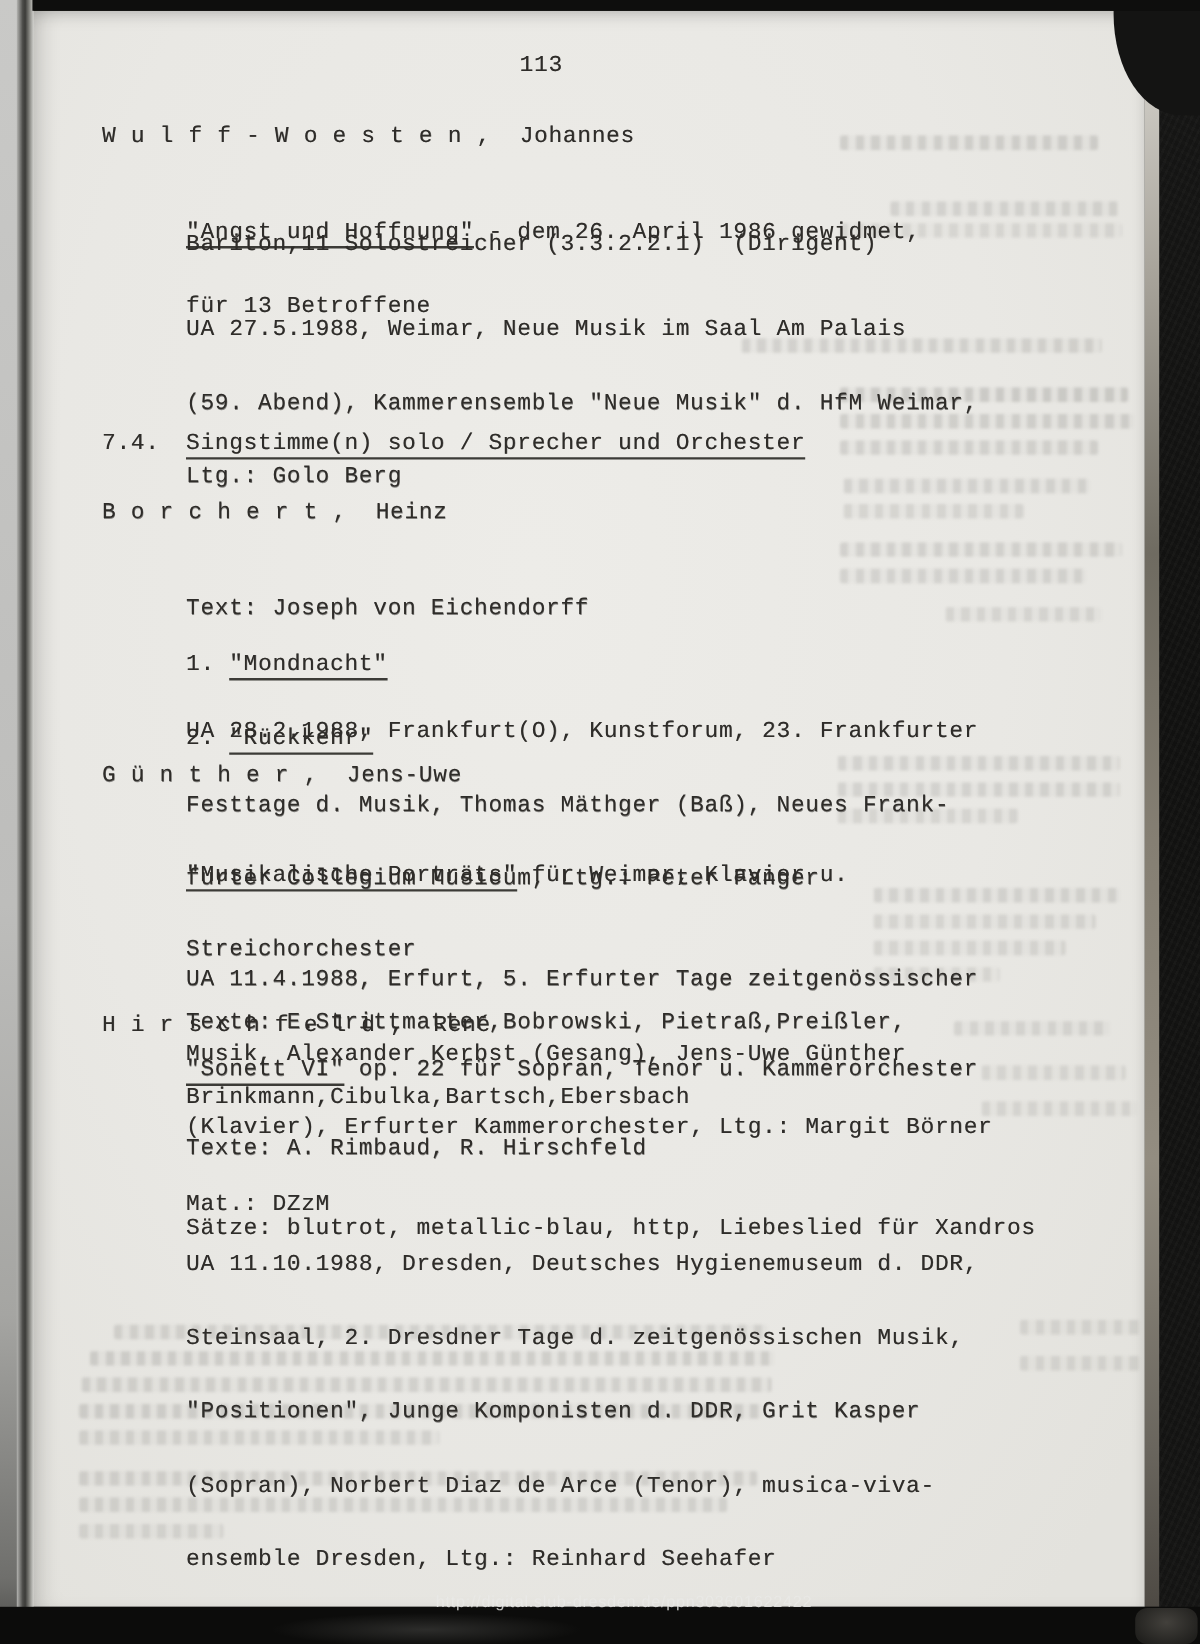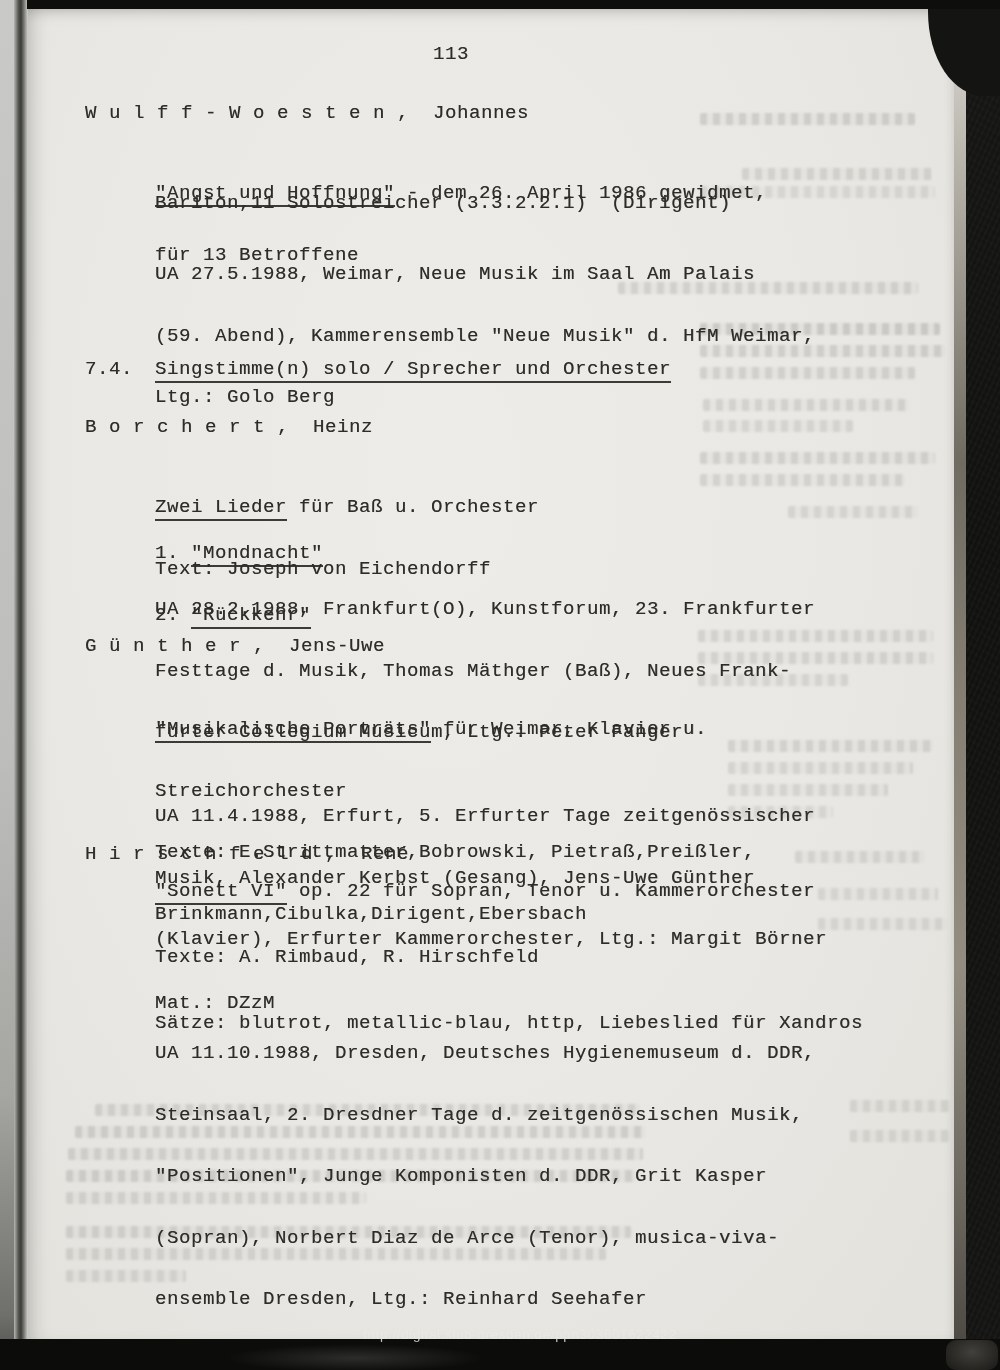--- a/index.html
+++ b/index.html
@@ -106,39 +106,38 @@
     <div>UA 27.5.1988, Weimar, Neue Musik im Saal Am Palais</div>
     <div>(59. Abend), Kammerensemble "Neue Musik" d. HfM Weimar,</div>
     <div>Ltg.: Golo Berg</div>
   </div>
 
   <div class="ln" style="left:85px;top:359px">7.4.</div>
   <div class="ln" style="left:85px;top:417px">B o r c h e r t ,  Heinz</div>
 
   <div class="ln" style="left:155px;top:359px"><span class="u">Singstimme(n) solo / Sprecher und Orchester</span></div>
   <div class="block" style="left:155px;top:456px">
-    <div><span class="u">Zwei Lieder</span><span> für Baß u. Orchester</span></div>
     <div>Text: Joseph von Eichendorff</div>
   </div>
   <div class="block" style="left:155px;top:502px">
     <div><span>1. </span><span class="u">"Mondnacht"</span></div>
     <div><span>2. </span><span class="u">"Rückkehr"</span></div>
   </div>
   <div class="block" style="left:155px;top:558px">
     <div>UA 28.2.1988, Frankfurt(O), Kunstforum, 23. Frankfurter</div>
     <div>Festtage d. Musik, Thomas Mäthger (Baß), Neues Frank-</div>
     <div>furter Collegium Musicum, Ltg.: Peter Fanger</div>
   </div>
 
   <div class="ln" style="left:85px;top:636px">G ü n t h e r ,  Jens-Uwe</div>
   <div class="block" style="left:155px;top:678px">
     <div><span class="u">"Musikalische Porträts"</span><span> für Weimar, Klavier u.</span></div>
     <div>Streichorchester</div>
     <div>Texte: E.Strittmatter,Bobrowski, Pietraß,Preißler,</div>
-    <div>Brinkmann,Cibulka,Dirigent,Ebersbach</div>
+    <div>Brinkmann,Cibulka,Bartsch,Ebersbach</div>
   </div>
   <div class="block" style="left:155px;top:765px">
     <div>UA 11.4.1988, Erfurt, 5. Erfurter Tage zeitgenössischer</div>
     <div>Musik, Alexander Kerbst (Gesang), Jens-Uwe Günther</div>
     <div>(Klavier), Erfurter Kammerorchester, Ltg.: Margit Börner</div>
   </div>
 
   <div class="ln" style="left:85px;top:844px">H i r s c h f e l d ,  René</div>
   <div class="ln" style="left:155px;top:881px"><span class="u">"Sonett VI"</span><span> op. 22 für Sopran, Tenor u. Kammerorchester</span></div>
   <div class="block" style="left:155px;top:902px;line-height:22px">

